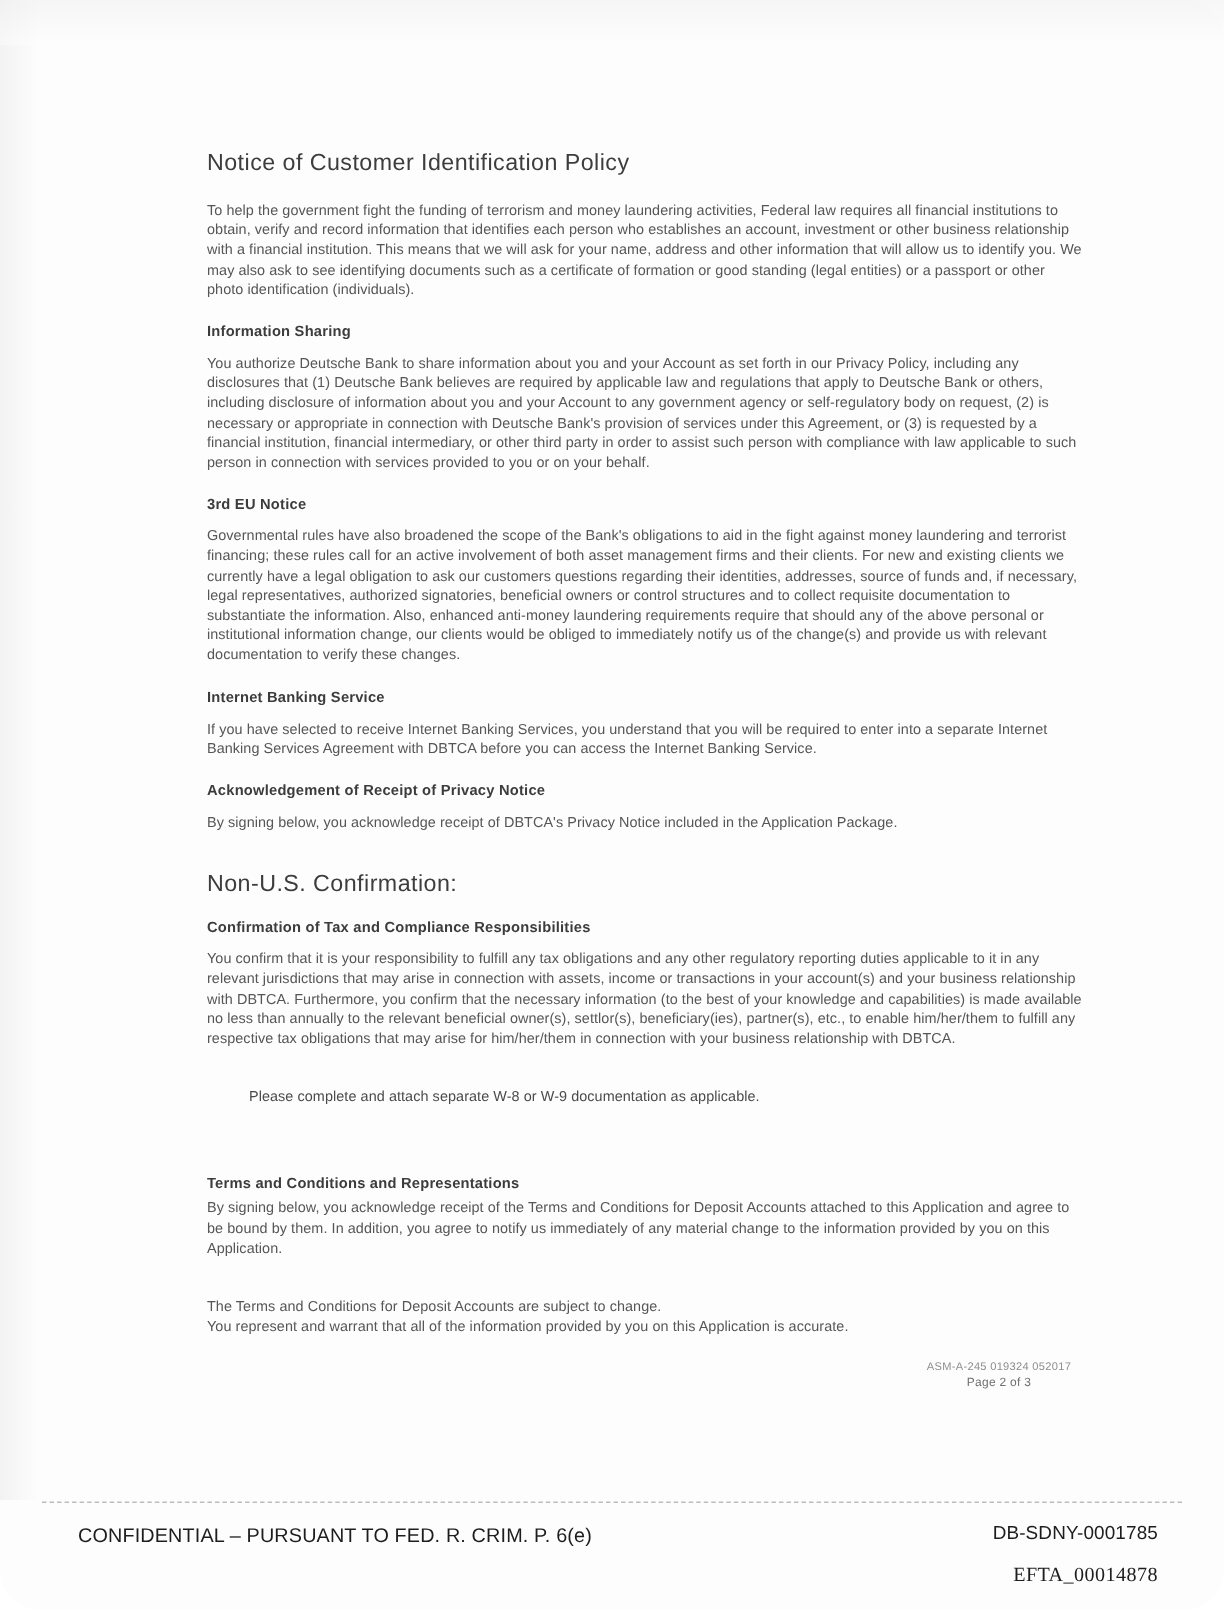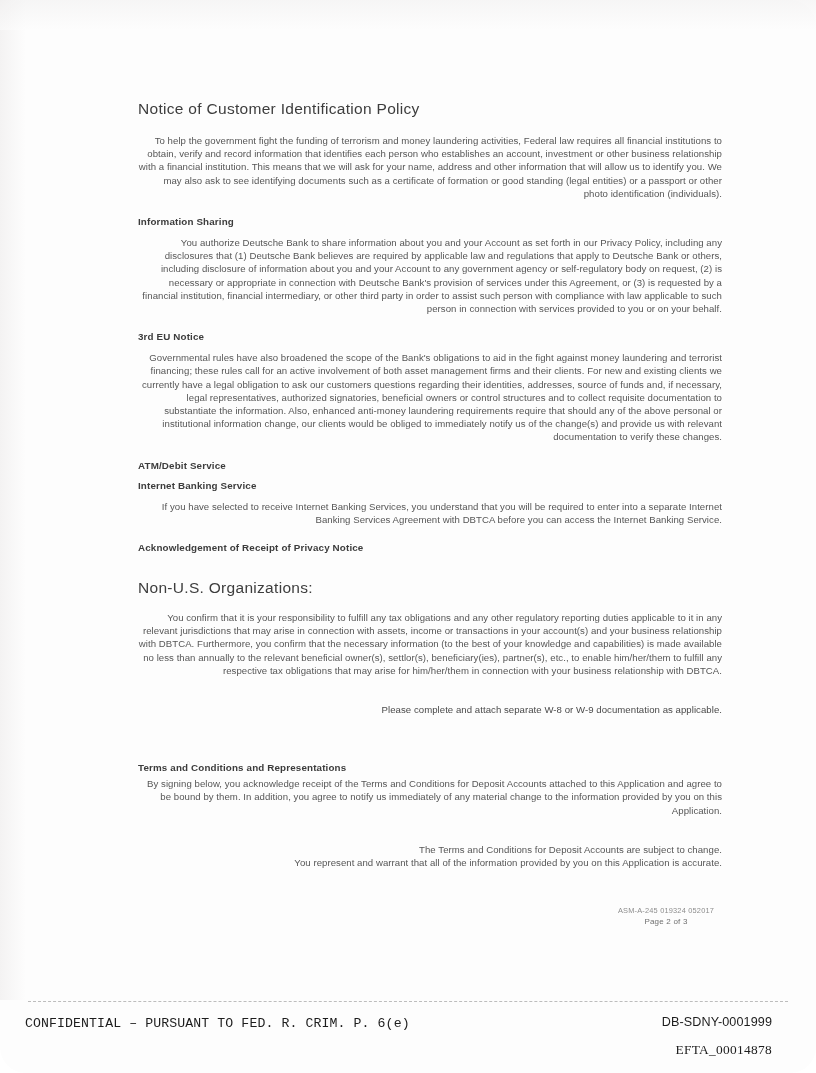--- a/index.html
+++ b/index.html
@@ -61,21 +61,21 @@
     color: #3c3c3c;
     margin: 0 0 9px 0;
     letter-spacing: .15px;
   }
   .h2.tight { margin-bottom: 4px; margin-top: 46px; }
   .p {
     font-size: 9.6px;
     line-height: 13.2px;
     color: #4a4a4a;
     margin: 0 0 16px 0;
-    text-align: right;
+    text-align: left;
     letter-spacing: .05px;
   }
   .p.fade { color: #565656; }
   .p.last { margin-bottom: 0; }
   .gap-sm { margin-bottom: 13px; }
   .gap-lg { margin-bottom: 9px; padding-left: 28px; }
   .spacer-10 { height: 10px; }
 
   .footer-code {
     position: absolute;
@@ -96,25 +96,25 @@
 
   .bottom-rule {
     position: absolute;
     left: 28px;
     top: 1001px;
     width: 760px;
     border-top: 1px dashed #bdbdbd;
   }
   .bates-left {
     position: absolute;
-    left: 25px;
+    left: 52px;
     top: 1016px;
     font-size: 13.2px;
     color: #1d1d1d;
-    font-family: Liberation Mono, monospace;
+    font-family: Liberation Sans, sans-serif;
     letter-spacing: .1px;
   }
   .bates-right {
     position: absolute;
     right: 44px;
     top: 1015px;
     font-size: 12.6px;
     color: #1d1d1d;
     text-align: right;
     letter-spacing: .1px;
@@ -148,35 +148,36 @@
       <div class="h2">Information Sharing</div>
       <p class="p fade">You authorize Deutsche Bank to share information about you and your Account as set forth in our Privacy Policy, including any disclosures that (1) Deutsche Bank believes are required by applicable law and regulations that apply to Deutsche Bank or others, including disclosure of information about you and your Account to any government agency or self-regulatory body on request, (2) is necessary or appropriate in connection with Deutsche Bank's provision of services under this Agreement, or (3) is requested by a financial institution, financial intermediary, or other third party in order to assist such person with compliance with law applicable to such person in connection with services provided to you or on your behalf.</p>
     </div>
 
     <div>
       <div class="h2">3rd EU Notice</div>
       <p class="p fade">Governmental rules have also broadened the scope of the Bank's obligations to aid in the fight against money laundering and terrorist financing; these rules call for an active involvement of both asset management firms and their clients. For new and existing clients we currently have a legal obligation to ask our customers questions regarding their identities, addresses, source of funds and, if necessary, legal representatives, authorized signatories, beneficial owners or control structures and to collect requisite documentation to substantiate the information. Also, enhanced anti-money laundering requirements require that should any of the above personal or institutional information change, our clients would be obliged to immediately notify us of the change(s) and provide us with relevant documentation to verify these changes.</p>
     </div>
 
     <div>
-      <div class="h2">ATM/Debit Service</div>
     </div>
 
     <div>
       <div class="h2">Internet Banking Service</div>
       <p class="p fade">If you have selected to receive Internet Banking Services, you understand that you will be required to enter into a separate Internet Banking Services Agreement with DBTCA before you can access the Internet Banking Service.</p>
     </div>
 
     <div>
       <div class="h2">Acknowledgement of Receipt of Privacy Notice</div>
-    </div>
-
-    <h1 class="h1 second">Non-U.S. Organizations:</h1>
-
-    <div>
+      <p class="p fade">By signing below, you acknowledge receipt of DBTCA's Privacy Notice included in the Application Package.</p>
+    </div>
+
+    <h1 class="h1 second">Non-U.S. Confirmation:</h1>
+
+    <div>
+      <div class="h2">Confirmation of Tax and Compliance Responsibilities</div>
       <p class="p fade">You confirm that it is your responsibility to fulfill any tax obligations and any other regulatory reporting duties applicable to it in any relevant jurisdictions that may arise in connection with assets, income or transactions in your account(s) and your business relationship with DBTCA. Furthermore, you confirm that the necessary information (to the best of your knowledge and capabilities) is made available no less than annually to the relevant beneficial owner(s), settlor(s), beneficiary(ies), partner(s), etc., to enable him/her/them to fulfill any respective tax obligations that may arise for him/her/them in connection with your business relationship with DBTCA.</p>
     </div>
 
     <div class="spacer-10"></div>
 
     <p class="p gap-lg">Please complete and attach separate W-8 or W-9 documentation as applicable.</p>
 
     <div>
       <div class="h2 tight">Terms and Conditions and Representations</div>
       <p class="p fade">By signing below, you acknowledge receipt of the Terms and Conditions for Deposit Accounts attached to this Application and agree to be bound by them. In addition, you agree to notify us immediately of any material change to the information provided by you on this Application.</p>
@@ -190,15 +191,15 @@
   </div>
 
   <div class="footer-code">
     <span>ASM-A-245  019324 052017</span>
     <span class="footer-page">Page 2 of 3</span>
   </div>
 
   <div class="bottom-rule"></div>
 
   <div class="bates-left">CONFIDENTIAL – PURSUANT TO FED. R. CRIM. P. 6(e)</div>
-  <div class="bates-right">DB-SDNY-0001999</div>
+  <div class="bates-right">DB-SDNY-0001785</div>
   <div class="bates-right2">EFTA_00014878</div>
 </div>
 
 </body></html>

